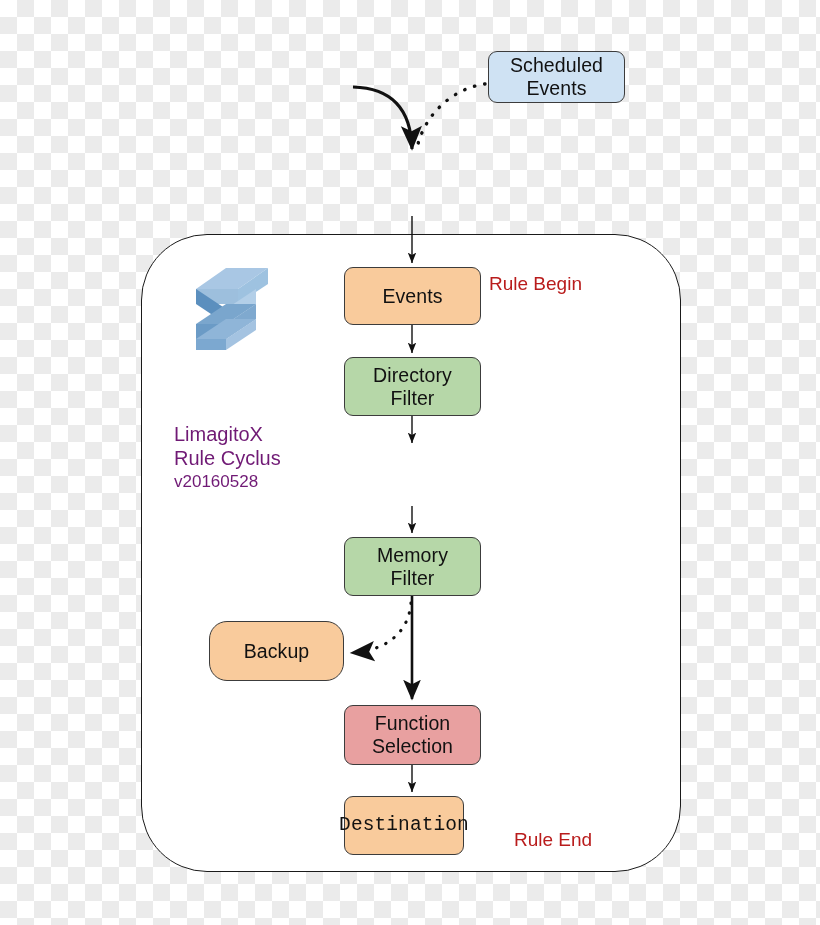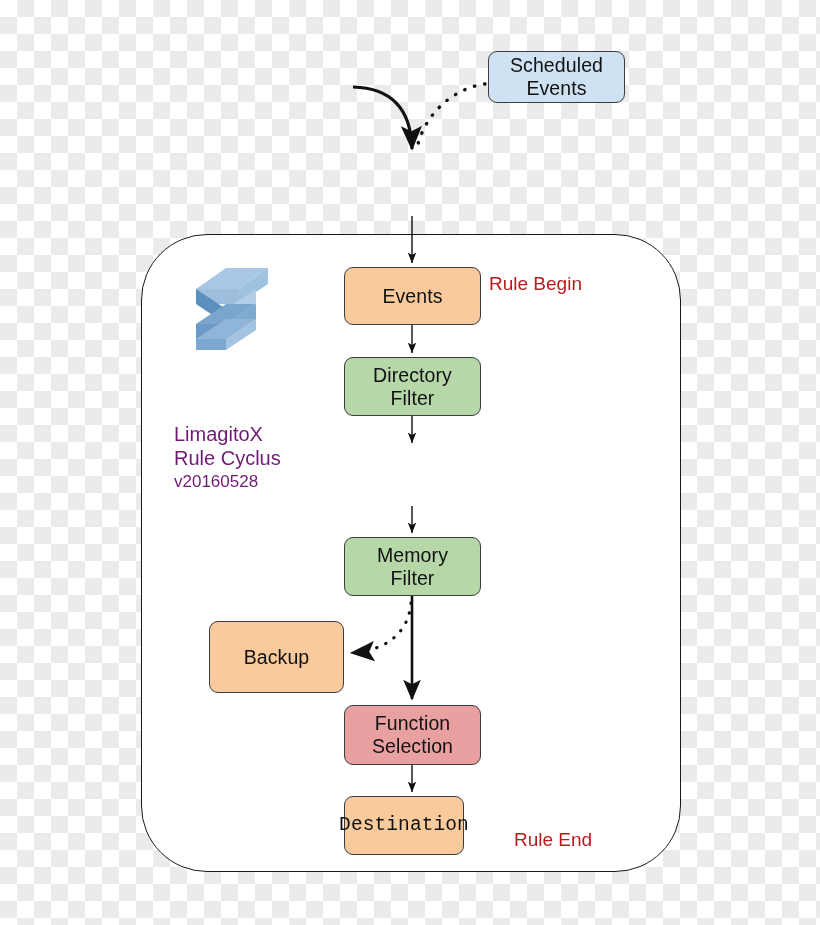--- a/index.html
+++ b/index.html
@@ -190,21 +190,21 @@
     <span>Directory
 Filter</span>
   </div>
 
 
   <div class="node" style="left:344px; top:537px; width:137px; height:59px; background:#b6d7a8;">
     <span>Memory
 Filter</span>
   </div>
 
-  <div class="node" style="left:209px; top:621px; width:135px; height:72px; background:#f9cb9c;">
+  <div class="node" style="left:209px; top:621px; width:135px; height:60px; background:#f9cb9c;border-radius:18px;">
     <span>Backup</span>
   </div>
 
   <div class="node" style="left:344px; top:705px; width:137px; height:60px; background:#e8a0a0;">
     <span>Function
 Selection</span>
   </div>
 
   <div class="node" style="left:344px; top:796px; width:120px; height:59px; background:#f9cb9c;font-family:Liberation Mono, monospace;">
     <span>Destination</span>

